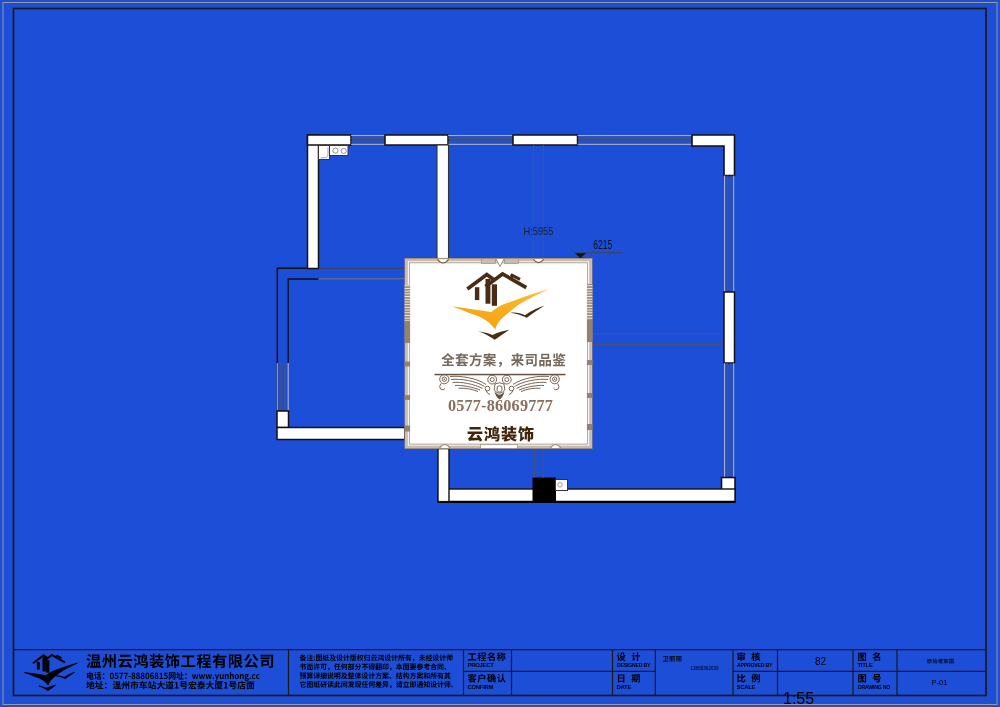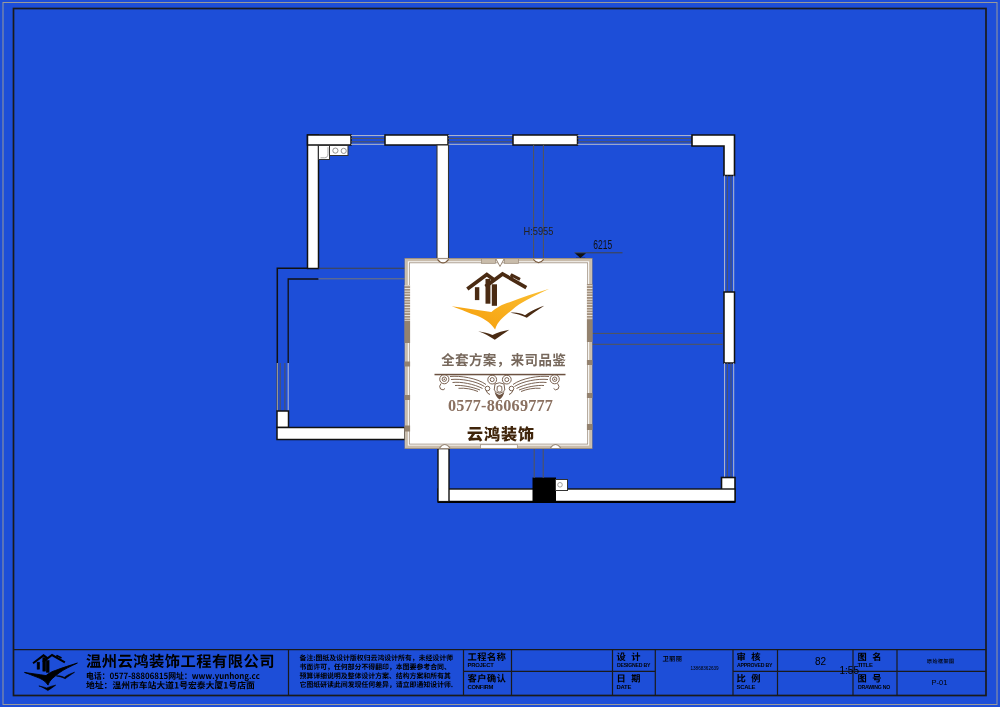--- a/index.html
+++ b/index.html
@@ -288,19 +288,19 @@
 <div style="position:absolute;left:467.5px;top:662.3px;font-size:5.9px;font-weight:bold;color:#000;letter-spacing:-0.25px;">PROJECT</div>
 <div style="position:absolute;left:467.5px;top:684.3px;font-size:5.9px;font-weight:bold;color:#000;letter-spacing:-0.25px;">CONFIRM</div>
 <div style="position:absolute;left:616.5px;top:662.3px;font-size:5.9px;font-weight:bold;color:#000;letter-spacing:-0.25px;transform:scaleX(0.88);transform-origin:0 0;">DESIGNED BY</div>
 <div style="position:absolute;left:616.5px;top:684.3px;font-size:5.9px;font-weight:bold;color:#000;letter-spacing:-0.25px;">DATE</div>
 <div style="position:absolute;left:690.5px;top:665.6px;font-size:4.6px;color:#000;">13868362639</div>
 <div style="position:absolute;left:736.5px;top:662.3px;font-size:5.9px;font-weight:bold;color:#000;letter-spacing:-0.25px;transform:scaleX(0.88);transform-origin:0 0;">APPROVED BY</div>
 <div style="position:absolute;left:736.5px;top:684.3px;font-size:5.9px;font-weight:bold;color:#000;letter-spacing:-0.25px;">SCALE</div>
 
 <div style="position:absolute;left:782.5px;top:656px;width:76px;text-align:center;font-size:10px;color:#000;">82</div>
 
-<div style="position:absolute;left:783px;top:665px;width:76px;text-align:right;font-size:10px;color:#000;">1:55</div>
+<div style="position:absolute;left:783px;top:690px;width:76px;text-align:left;font-size:16px;color:#000;">1:55</div>
 <div style="position:absolute;left:857.5px;top:662.3px;font-size:5.9px;font-weight:bold;color:#000;letter-spacing:-0.25px;">TITLE</div>
 <div style="position:absolute;left:857.5px;top:684.3px;font-size:5.9px;font-weight:bold;color:#000;letter-spacing:-0.25px;transform:scaleX(0.88);transform-origin:0 0;">DRAWING NO</div>
 
 <div style="position:absolute;left:897px;top:678.2px;width:85px;text-align:center;font-size:7.5px;color:#000;">P-01</div>
 
 </div>
 
 </body></html>

